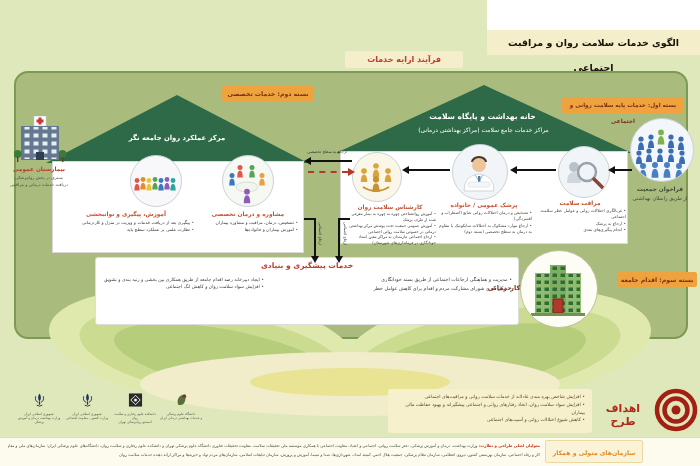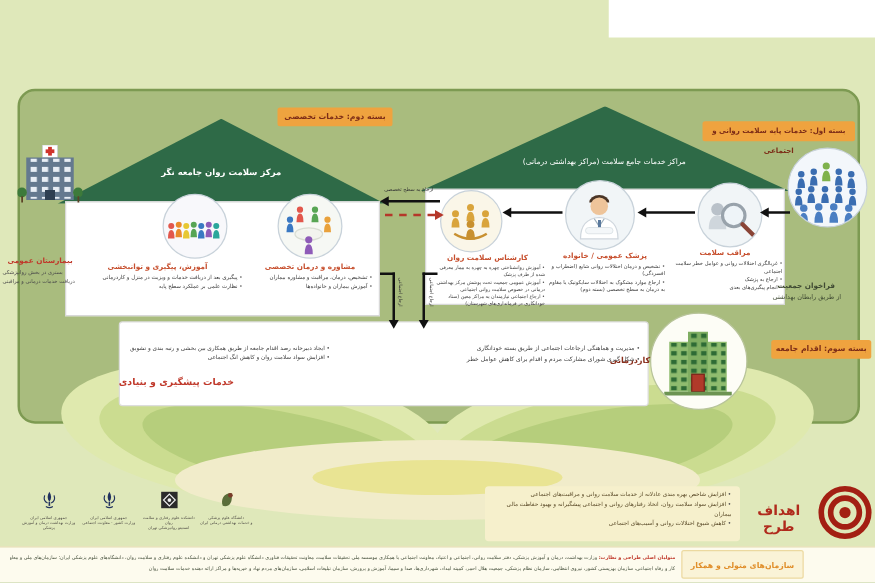--- a/index.html
+++ b/index.html
@@ -66,43 +66,46 @@
   .logo-cap { font-size:3.2px; color:#55524a; line-height:1.3; }
 
   .band { left:0; top:437px; width:700px; height:29px; background:#fdfbee; border-top:1px solid #e4ddb0; z-index:4; }
   .band-label { left:545px; top:440px; width:98px; height:23px; background:#faf3d7; border:1px solid #ecd9a0;
                 border-radius:2px; color:#e08e2a; font-weight:bold; font-size:6.2px; text-align:center;
                 line-height:23px; z-index:5; }
   .band-line { left:8px; width:532px; font-size:3.9px; color:#46503c; white-space:nowrap; overflow:hidden;
                text-align:right; z-index:5; }
   .band-lead { color:#c0392b; font-weight:bold; }
 
-  .cap { text-align:left; z-index:5;margin-top:40px; }
+  .cap { text-align:center; z-index:5; }
 </style>
 </head>
 <body>
 
 <div class="stage">
 
   <div class="abs hdr-white"></div>
-
-
+  <div class="abs hdr-cream">الگوی خدمات سلامت روان و مراقبت اجتماعی</div>
+
+
+  <div class="abs proc-label">فرآیند ارایه خدمات</div>
 
   <div class="abs panel"></div>
 
   <div class="abs wing" style="left:48px; top:292px; width:310px; height:110px; background:#dfe9ae; transform:rotate(7deg);"></div>
   <div class="abs wing" style="left:342px; top:292px; width:310px; height:110px; background:#dfe9ae; transform:rotate(-7deg);"></div>
   <div class="abs wing" style="left:78px; top:312px; width:270px; height:84px; background:#cbdc90; transform:rotate(9deg);"></div>
   <div class="abs wing" style="left:352px; top:312px; width:270px; height:84px; background:#cbdc90; transform:rotate(-9deg);"></div>
   <div class="abs wing" style="left:112px; top:330px; width:230px; height:60px; background:#b6ce7c; transform:rotate(11deg);"></div>
   <div class="abs wing" style="left:358px; top:330px; width:230px; height:60px; background:#b6ce7c; transform:rotate(-11deg);"></div>
   <div class="abs wing" style="left:140px; top:352px; width:420px; height:64px; background:#f1ecca;"></div>
   <div class="abs wing" style="left:250px; top:368px; width:200px; height:28px; background:#e9e493;"></div>
 
   <div class="abs roof" style="left:336px; top:85px; width:296px; height:68px;"></div>
+  <div class="abs roof-t" style="left:380px; top:112px; width:205px; font-size:7.5px; font-weight:bold;">خانه بهداشت و پایگاه سلامت</div>
   <div class="abs roof-t" style="left:356px; top:126px; width:255px; font-size:6px;">مراکز خدمات جامع سلامت (مراکز بهداشتی درمانی)</div>
   <div class="abs house-body" style="left:340px; top:151px; width:288px; height:93px;"></div>
   <div class="abs badge" style="left:562px; top:97px; width:122px; height:16px; font-size:5.7px; line-height:16px;">بسته اول: خدمات پایه سلامت روانی و اجتماعی</div>
 
   <div class="abs circ" style="left:630px; top:118px; width:64px; height:64px; background:#f3f7fb;">
     <svg width="64" height="64" viewBox="0 0 64 64">
       <defs>
           <g id="pc">
             <circle cx="0" cy="-6" r="2.6"></circle>
             <path d="M-3 5 Q-3 -2.8 0 -2.8 Q3 -2.8 3 5 Z"></path>
@@ -180,21 +183,21 @@
     <div class="bi">ارجاع موارد مشکوک به اختلالات سایکوتیک یا مقاوم به درمان به سطح تخصصی (بسته دوم)</div>
   </div>
   <div class="abs colhead" style="left:344px; top:204px; width:92px;">کارشناس سلامت روان</div>
   <div class="abs blist" style="left:344px; top:211px; width:92px; font-size:3.9px;">
     <div class="bi">آموزش روانشناختی چهره به چهره به بیمار معرفی شده از طرف پزشک</div>
     <div class="bi">آموزش عمومی جمعیت تحت پوشش مرکز بهداشتی درمانی در خصوص سلامت روانی اجتماعی</div>
     <div class="bi">ارجاع اجتماعی نیازمندان به مراکز معین (ستاد خودانگاری در فرمانداری‌های شهرستان)</div>
   </div>
 
   <div class="abs roof" style="left:46px; top:95px; width:262px; height:68px;"></div>
-  <div class="abs roof-t" style="left:104px; top:134px; width:146px; font-size:6.8px; font-weight:bold;">مرکز سلامت روان جامعه نگر</div>
+  <div class="abs roof-t" style="left:104px; top:134px; width:146px; font-size:6.8px; font-weight:bold;">مرکز عملکرد روان جامعه نگر</div>
   <div class="abs house-body" style="left:52px; top:161px; width:252px; height:92px;"></div>
   <div class="abs badge" style="left:222px; top:86px; width:92px; height:15px; font-size:6.2px; line-height:15px;">بسته دوم: خدمات تخصصی</div>
 
   <div class="abs circ" style="left:222px; top:155px; width:52px; height:52px; background:#f6f8f4;">
     <svg width="52" height="52" viewBox="0 0 52 52">
       <defs>
           <g id="pt">
             <circle cx="0" cy="-5.5" r="2.5"></circle>
             <path d="M-2.8 4.5 Q-2.8 -2.4 0 -2.4 Q2.8 -2.4 2.8 4.5 Z"></path>
           </g>

